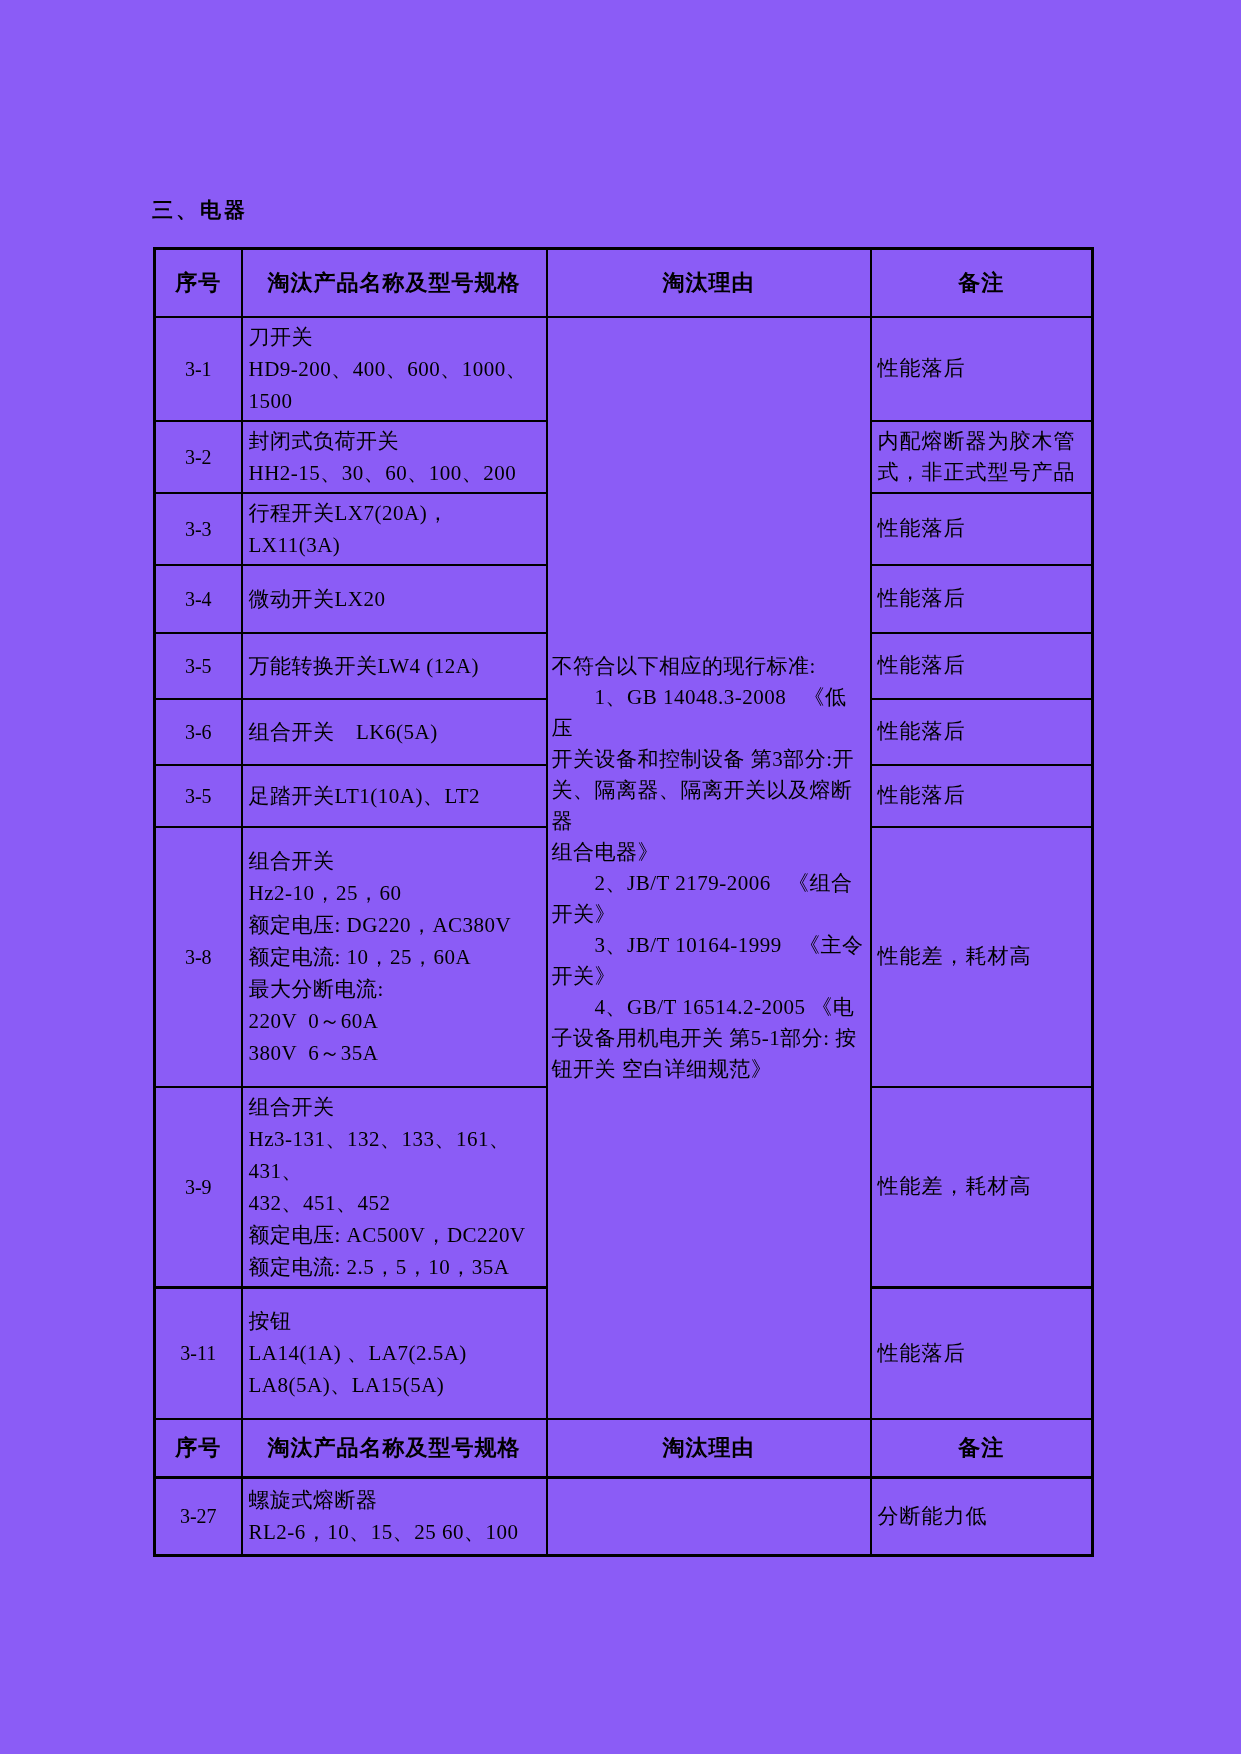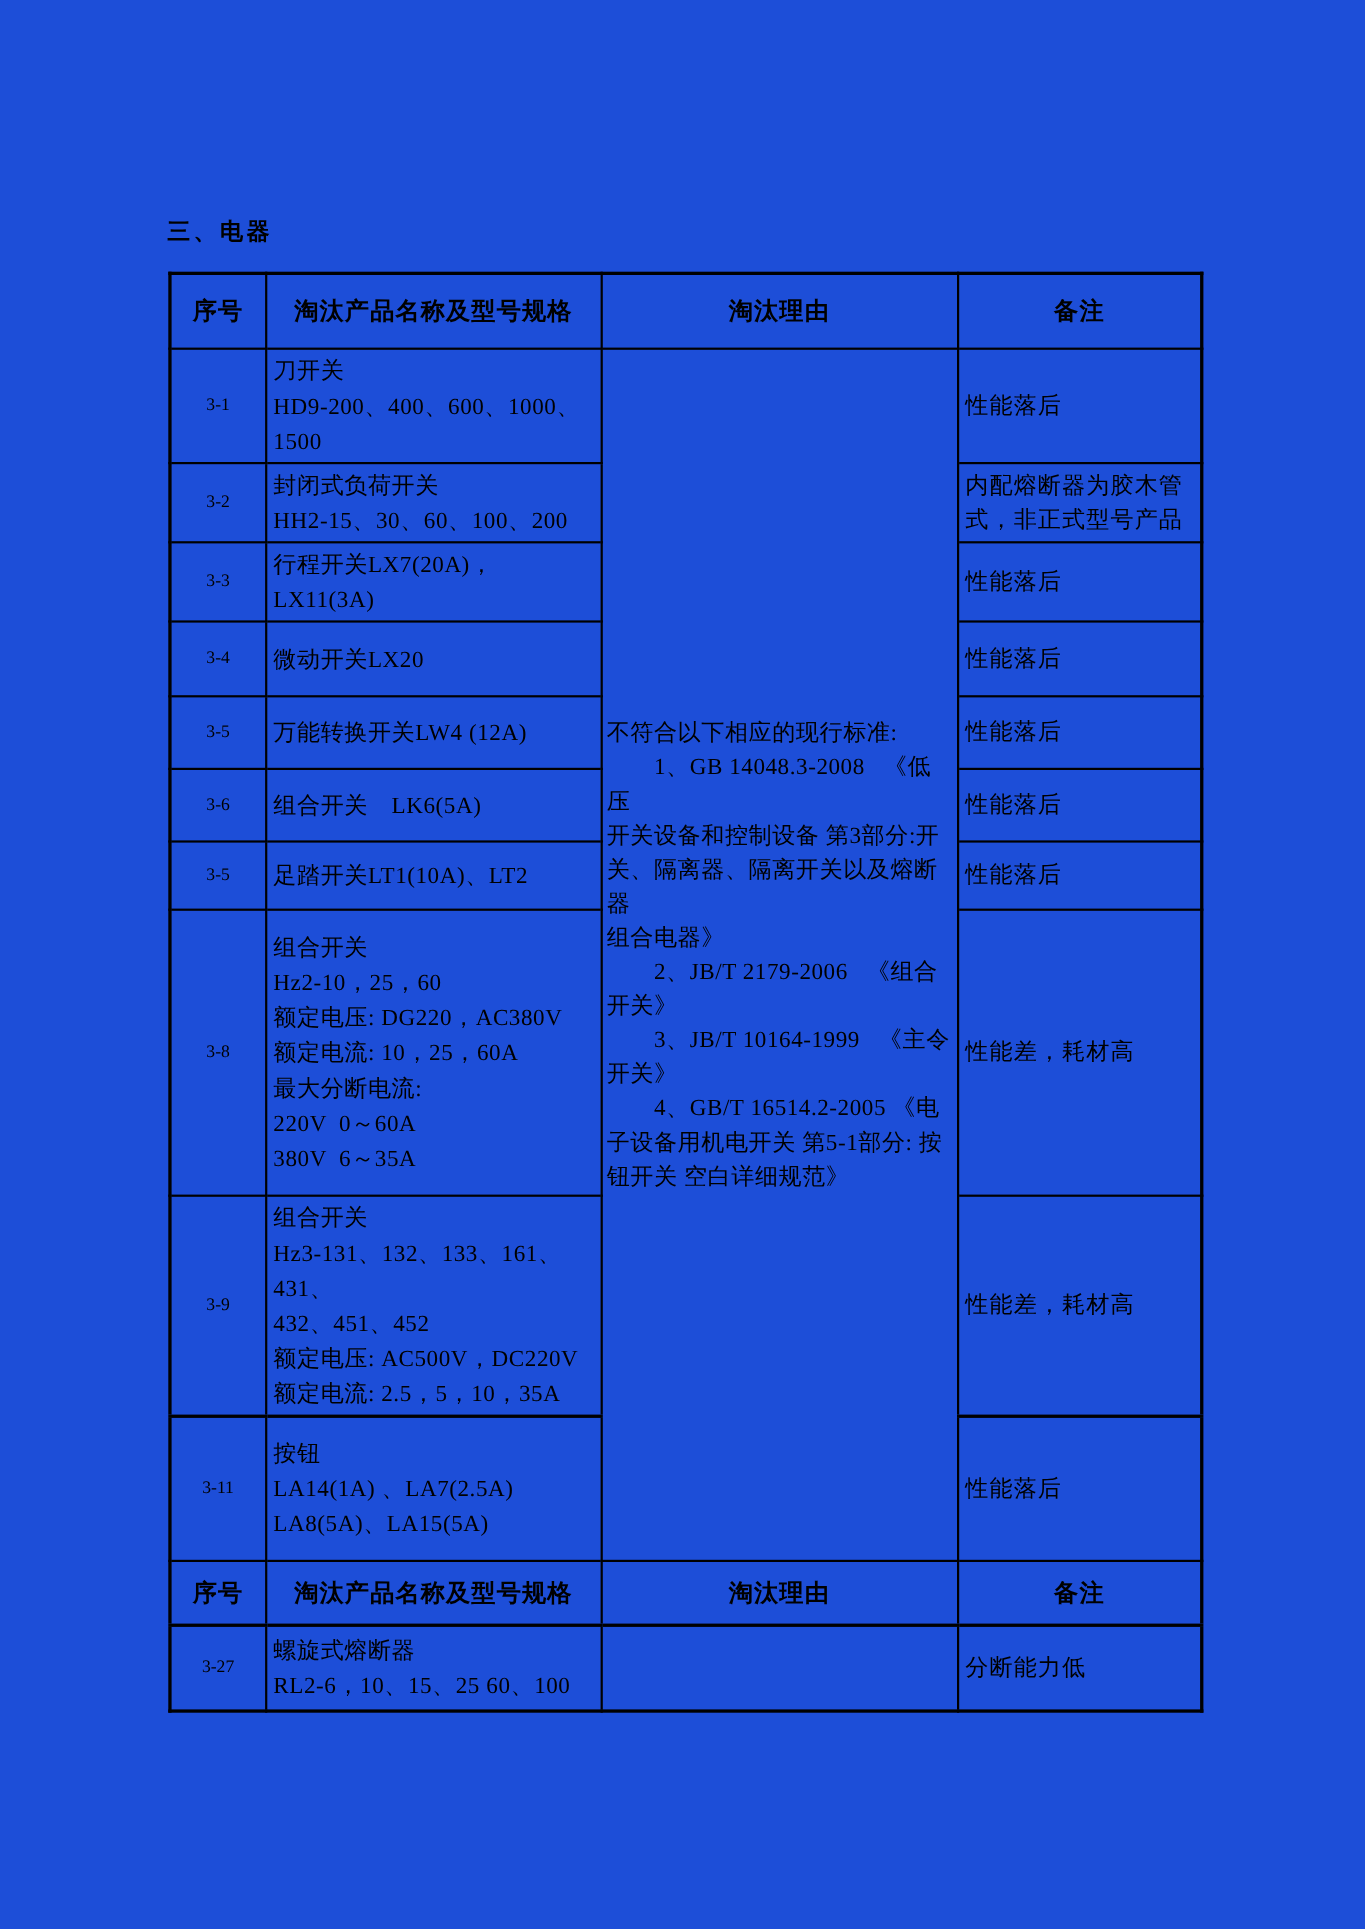--- a/index.html
+++ b/index.html
@@ -11,21 +11,21 @@
     width: 1241px;
     height: 1754px;
     position: relative;
     overflow: hidden;
     font-family: "Liberation Serif", "DejaVu Serif", serif;
     color: #000000;
   }
   .page {
     position: absolute;
     inset: 0;
-    background: #1d4ed8;
+    background: #8b5cf6;
   }
   .section-title {
     position: absolute;
     left: 152px;
     top: 196px;
     font-size: 21px;
     font-weight: bold;
     letter-spacing: 3px;
     white-space: pre;
   }
@@ -56,21 +56,21 @@
     font-family: Liberation Mono, monospace;
   }
   .doc-table td {
     font-size: 21px;
     padding: 3px 6px;
     line-height: 32px;
   }
   td.serial {
     text-align: center;
     letter-spacing: 0;
-    font-size: 16px;
+    font-size: 20px;
     border-radius: 32px;
   }
   td.product {
     white-space: pre-wrap;
     letter-spacing: 0.5px;
   }
   td.reason {
     white-space: pre-wrap;
     line-height: 31px;
     letter-spacing: 0.5px;

